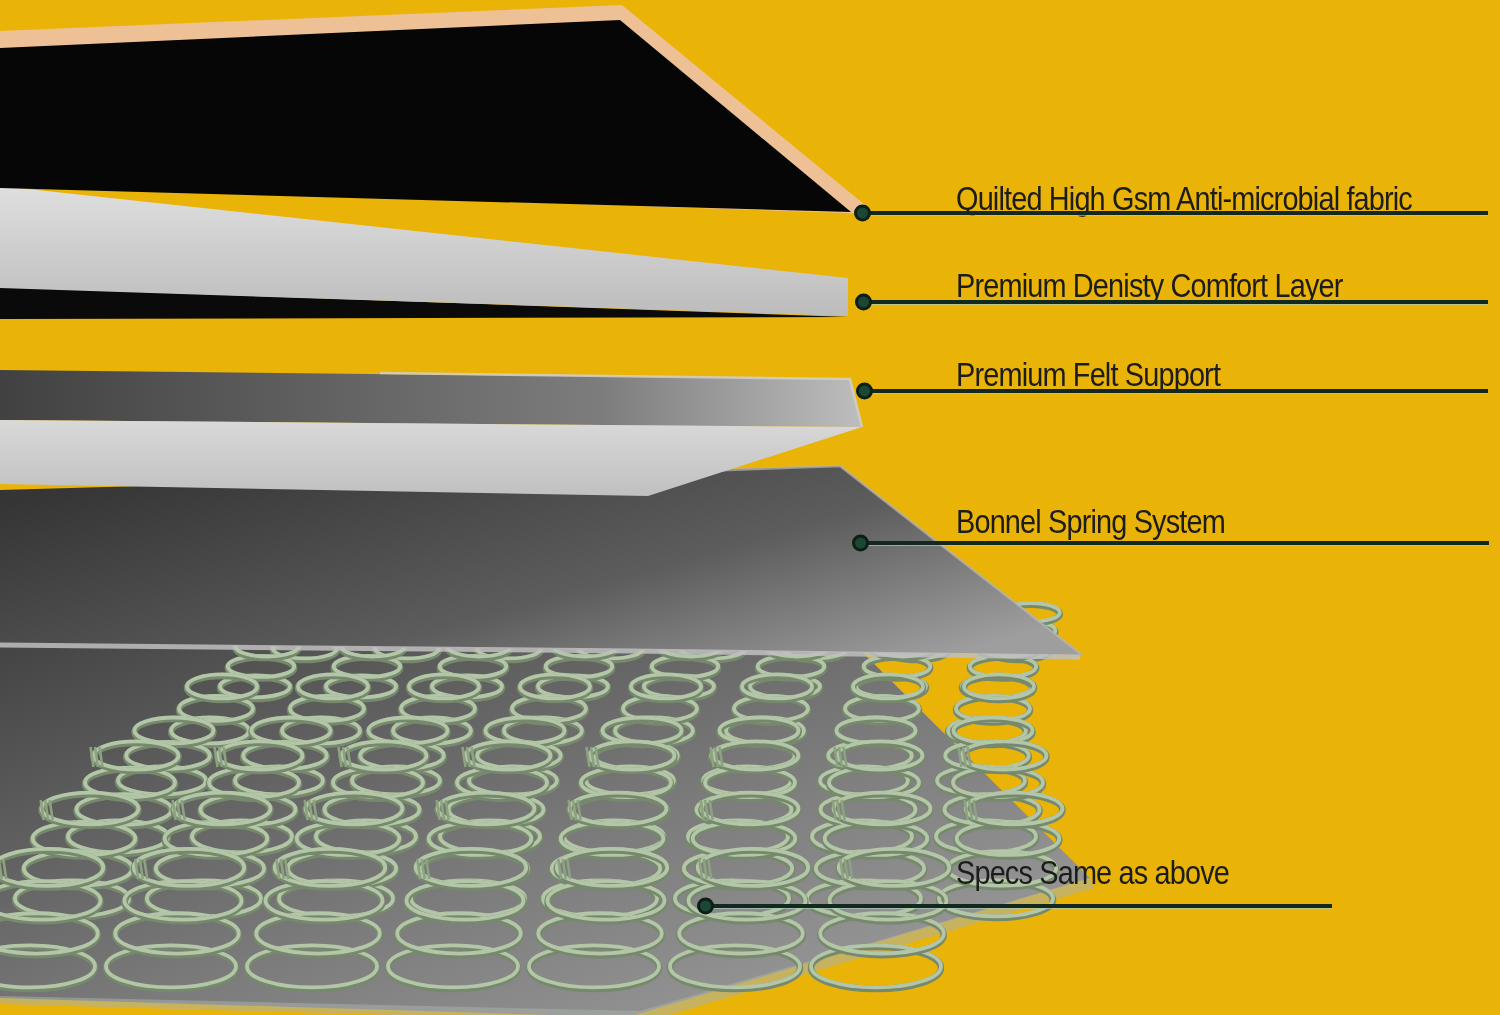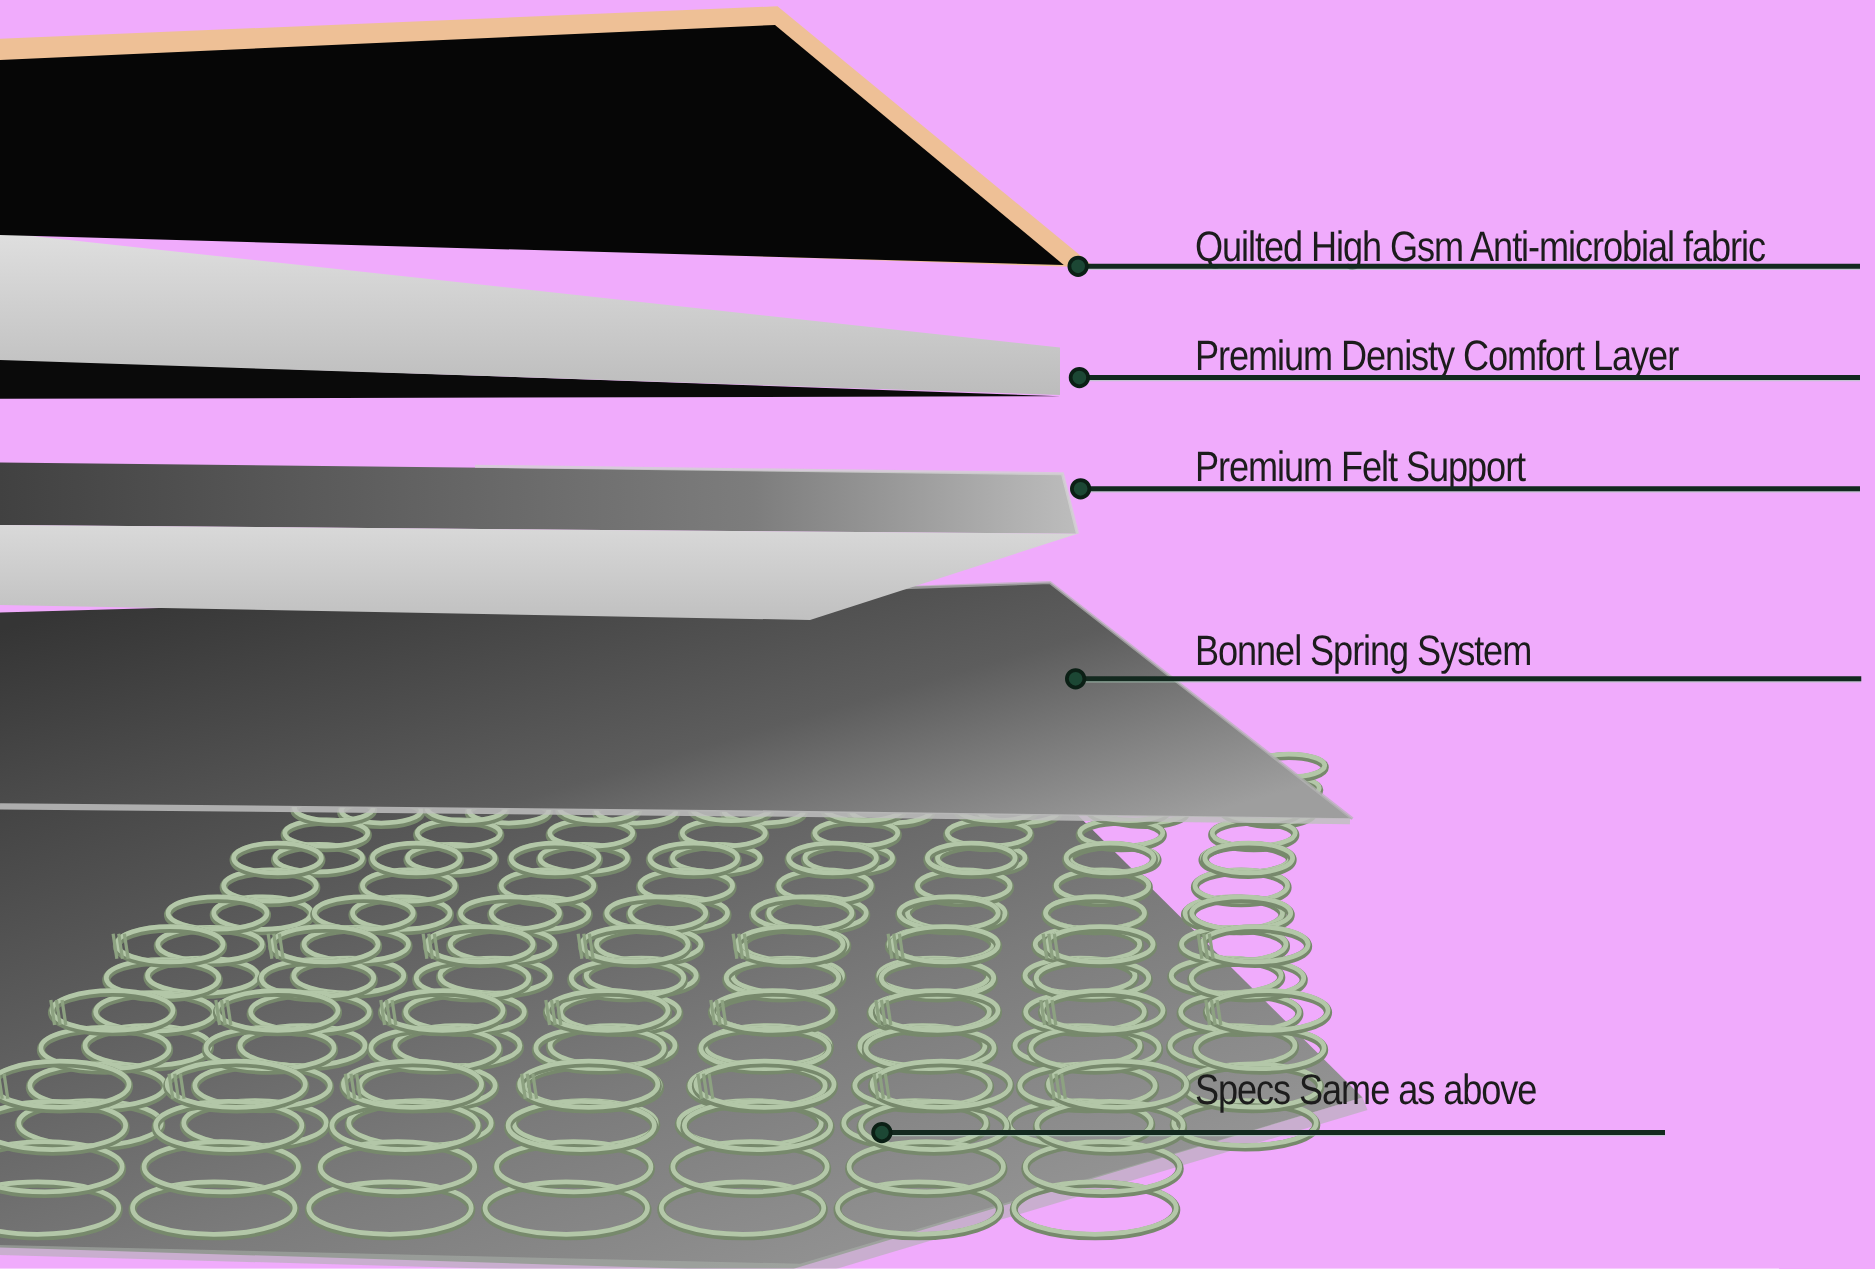--- a/index.html
+++ b/index.html
@@ -1,20 +1,20 @@
 <!DOCTYPE html>
 <html><head>
 <meta charset="utf-8">
 <style>
   html, body { margin: 0; padding: 0; background: #ffffff; }
   .stage {
     position: relative;
     width: 1500px;
     height: 1015px;
-    background: #f0abfc;
+    background: #eab308;
     overflow: hidden;
     font-family: "Liberation Sans", sans-serif;
   }
   .art {
     position: absolute;
     left: 0; top: 0;
     width: 1500px; height: 1015px;
     display: block;
   }
   .callout-text {

